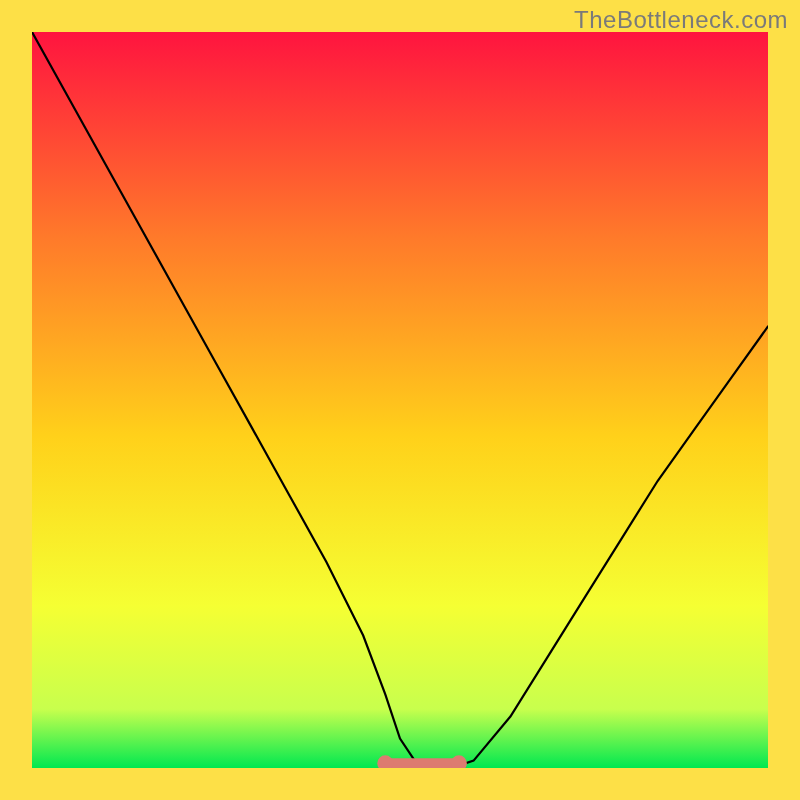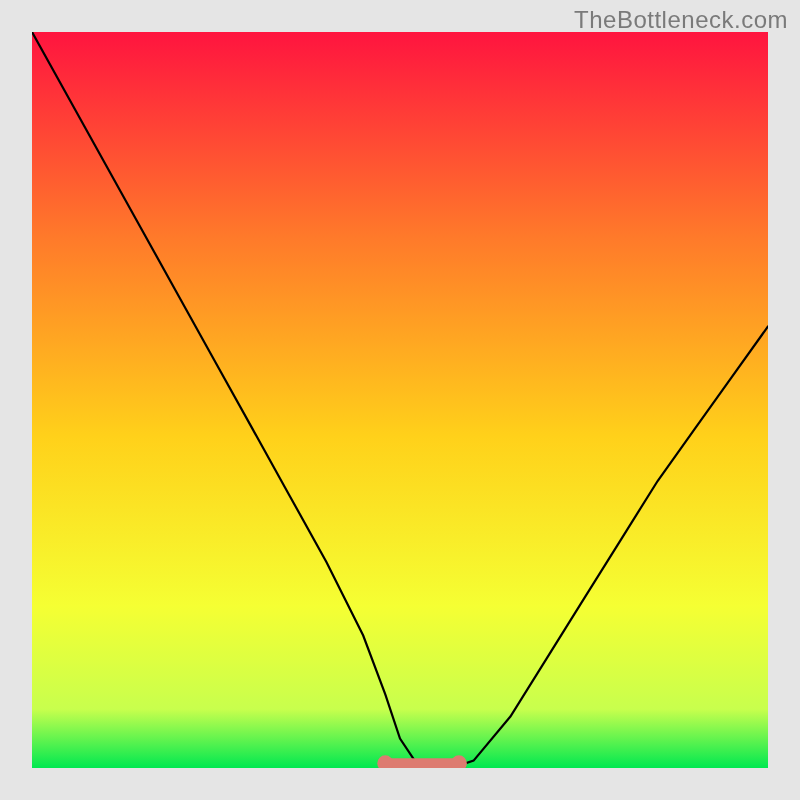--- a/index.html
+++ b/index.html
@@ -8,21 +8,21 @@
     width: 800px;
     height: 800px;
     background: #000;
     overflow: hidden;
     font-family: Arial, Helvetica, sans-serif;
   }
   .frame {
     position: relative;
     width: 800px;
     height: 800px;
-    background: #e5e5e5;
+    background: #fde047;
   }
   .watermark {
     position: absolute;
     top: 6px;
     right: 12px;
     color: #7a7a7a;
     font-size: 24px;
     font-weight: 400;
     letter-spacing: 0.5px;
     z-index: 50;

